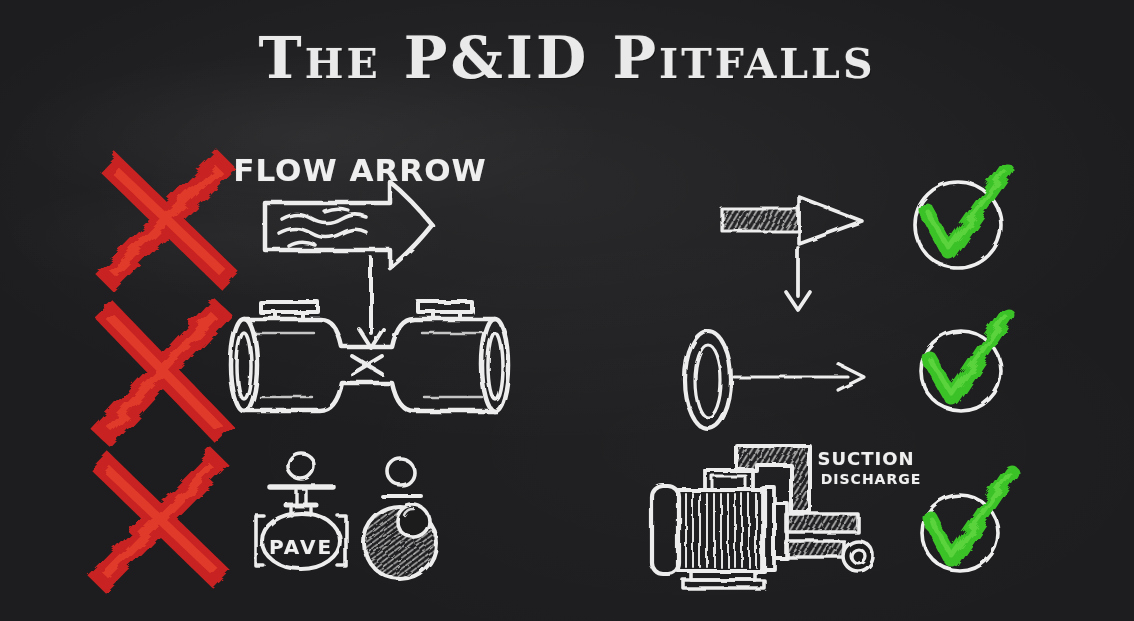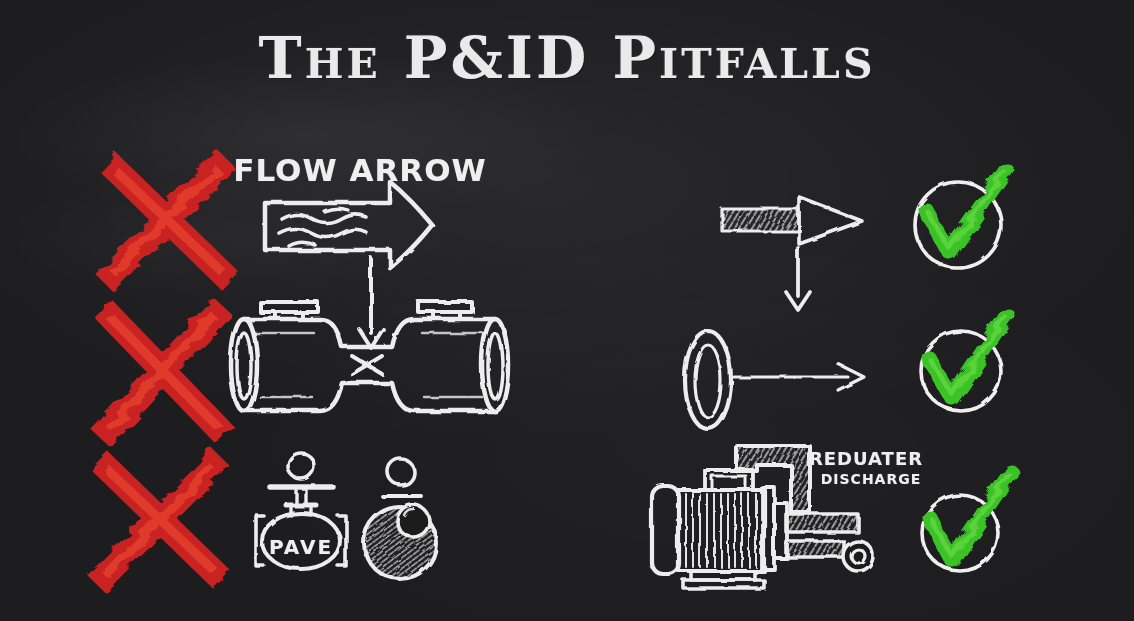--- a/index.html
+++ b/index.html
@@ -190,17 +190,17 @@
       <circle r="38" fill="none" stroke="#efefef" stroke-width="3.6" filter="url(#f-rough)"></circle>
       <g filter="url(#f-brush)" fill="none" stroke-linecap="round" stroke-linejoin="round">
         <path d="M-30,-15 L-8,27 L51,-61" stroke="#3bc228" stroke-width="15"></path>
         <path d="M-28,-13 L-8,23 L49,-59" stroke="#5ad33c" stroke-width="5"></path>
       </g>
     </g>
   </svg>
 
   <div class="title">The P&amp;ID Pitfalls</div>
   <div class="label lbl-flow">FLOW ARROW</div>
-  <div class="label lbl-suction">REDUATER</div>
+  <div class="label lbl-suction">SUCTION</div>
   <div class="label lbl-discharge">DISCHARGE</div>
   <div class="label lbl-pave">PAVE</div>
 
 </div>
 
 </body></html>

